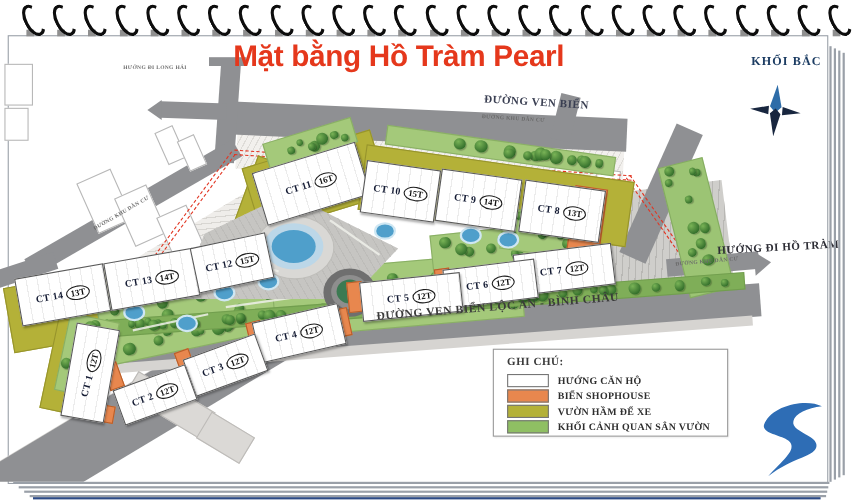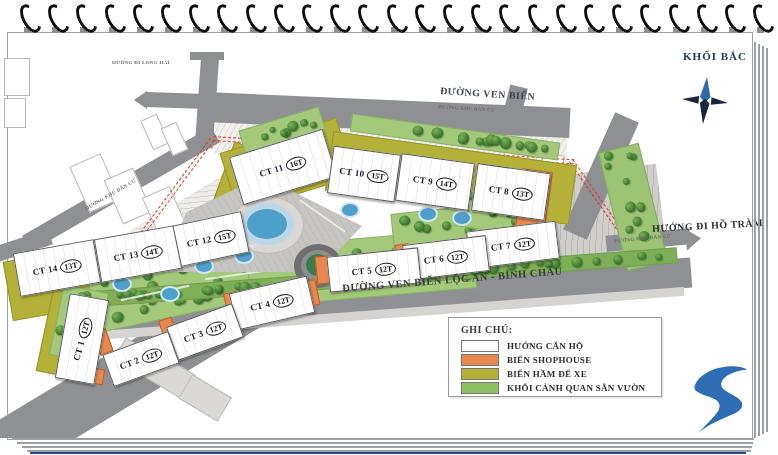--- a/index.html
+++ b/index.html
@@ -438,31 +438,32 @@
           <div class="legend-item" style="top: 22px;">
             <div class="legend-swatch" style="background: rgb(255, 255, 255);"></div>
             <span class="legend-label">HƯỚNG CĂN HỘ</span>
           </div>
           <div class="legend-item" style="top: 36px;">
             <div class="legend-swatch" style="background: rgb(232, 135, 78);"></div>
             <span class="legend-label">BIỂN SHOPHOUSE</span>
           </div>
           <div class="legend-item" style="top: 50px;">
             <div class="legend-swatch" style="background: rgb(180, 177, 56);"></div>
-            <span class="legend-label">BIỂN HẦM ĐỂ XE</span>
+            <span class="legend-label">VƯỜN HẦM ĐỂ XE</span>
           </div>
           <div class="legend-item" style="top: 64px;">
             <div class="legend-swatch" style="background: rgb(143, 191, 99);"></div>
             <span class="legend-label">KHỐI CẢNH QUAN SÂN VƯỜN</span>
           </div>
         </div>
     </div>
 
   </div>
 
+  <div class="title">Mặt bằng Hồ Tràm Pearl</div>
 
   <div class="compass-label">KHỐI BẮC</div>
   <svg class="abs" style="left:681px;top:70px;width:48px;height:60px;transform:rotate(5deg);" viewBox="0 0 100 100">
     <polygon points="50,2 61,44 50,55 39,44" fill="#2d6ca8"></polygon>
     <polygon points="50,100 60,57 50,47 40,57" fill="#18263f"></polygon>
     <polygon points="2,52 37,43 37,59" fill="#18263f"></polygon>
     <polygon points="98,52 63,43 63,59" fill="#18263f"></polygon>
   </svg>
 
   <svg class="abs" style="left:688px;top:358px;width:74px;height:82px;" viewBox="0 0 100 100">

